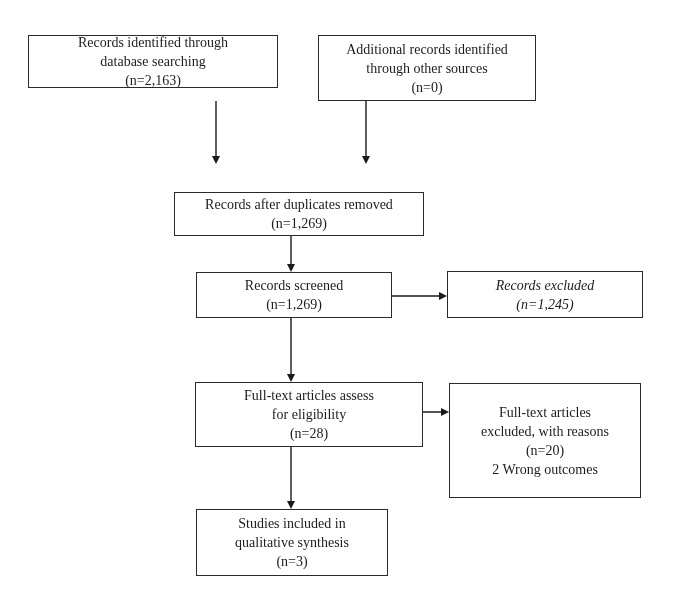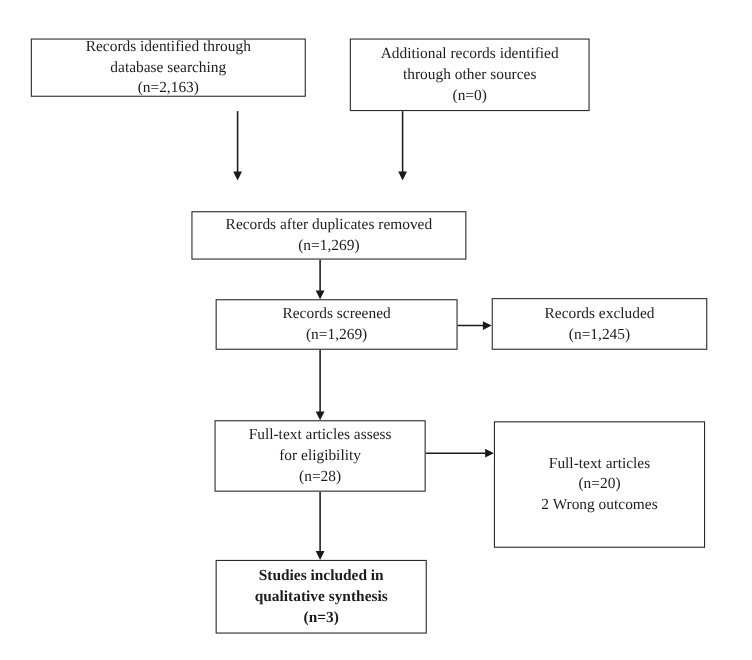--- a/index.html
+++ b/index.html
@@ -32,25 +32,25 @@
     align-items: center;
     justify-content: center;
     text-align: center;
     font-size: 14px;
     line-height: 19px;
     padding: 2px 4px;
   }
   #b-database          { left: 28px;  top: 35px;  width: 250px; height: 53px; font-family: Liberation Serif, serif; }
   #b-other-sources     { left: 318px; top: 35px;  width: 218px; height: 66px; }
   #b-duplicates        { left: 174px; top: 164px; width: 250px; height: 44px; margin-top: 28px; }
-  #b-screened          { left: 196px; top: 272px; width: 220px; height: 46px; }
-  #b-records-excluded  { left: 447px; top: 271px; width: 196px; height: 47px; }
-  #b-fulltext          { left: 195px; top: 382px; width: 192px; height: 65px; }
+  #b-screened          { left: 196px; top: 272px; width: 196px; height: 46px; }
+  #b-records-excluded  { left: 447px; top: 271px; width: 196px; height: 47px; font-style: italic; }
+  #b-fulltext          { left: 195px; top: 382px; width: 228px; height: 65px; }
   #b-fulltext-excluded { left: 449px; top: 383px; width: 192px; height: 115px; }
-  #b-included          { left: 196px; top: 509px; width: 192px; height: 67px; font-weight: bold; }
+  #b-included          { left: 196px; top: 509px; width: 192px; height: 67px; font-weight: normal; }
 </style>
 </head>
 <body>
 
 <div class="canvas">
 
   <svg class="arrows" width="684" height="600" viewBox="0 0 684 600">
     <g stroke="#1a1a1a" stroke-width="1.4" fill="#1a1a1a">
       <g>
         <line x1="216" y1="101" x2="216" y2="157"></line>
@@ -111,20 +111,21 @@
   </div>
 
   <div class="box" id="b-fulltext">
     <span>Full-text articles assess</span>
     <span>for eligibility</span>
     <span>(n=28)</span>
   </div>
 
   <div class="box" id="b-fulltext-excluded">
     <span>Full-text articles</span>
+    <span>excluded, with reasons</span>
     <span>(n=20)</span>
     <span>2 Wrong outcomes</span>
   </div>
 
   <div class="box" id="b-included">
     <span>Studies included in</span>
     <span>qualitative synthesis</span>
     <span>(n=3)</span>
   </div>
 

